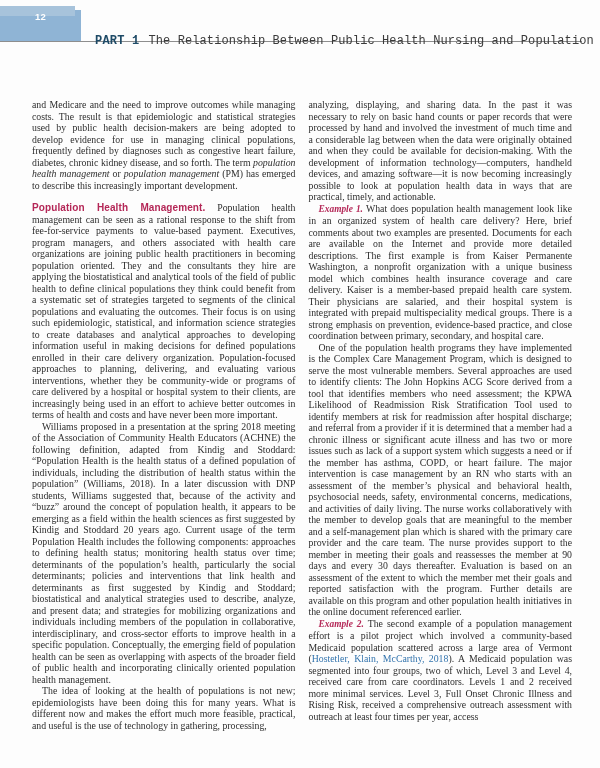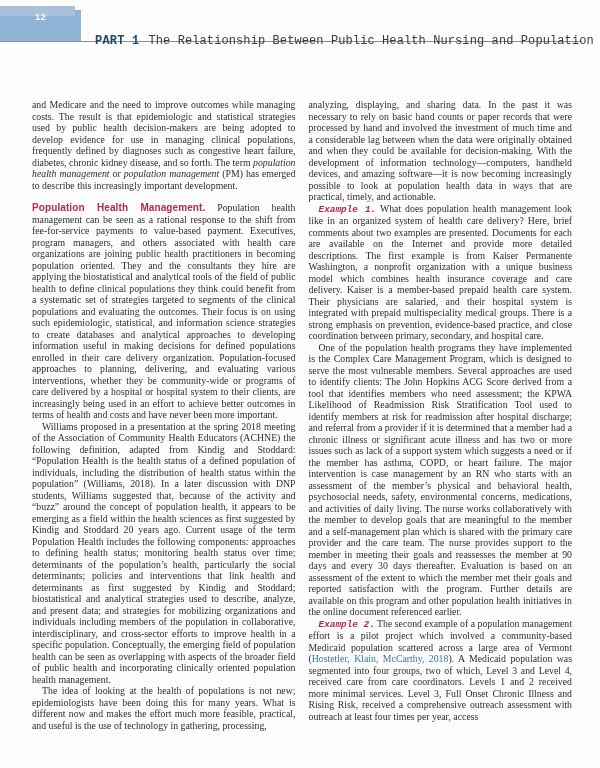--- a/index.html
+++ b/index.html
@@ -46,21 +46,21 @@
     text-align:justify;
   }
   .para{margin:0;}
   .para.indent{text-indent:10px;}
   .para.space-before{margin-top:11px;}
   .run-heading{
     font-family:"Liberation Sans",sans-serif;font-weight:bold;
     color:var(--heading-color);font-size:10px;letter-spacing:.1px;
   }
   .run-example{
-    font-family:Liberation Mono, monospace;font-weight:bold;font-style:italic;
+    font-family:Liberation Serif, serif;font-weight:bold;font-style:italic;
     color:var(--heading-color);font-size:9.4px;
   }
   .run-italic{font-style:italic;}
   .run-link{color:var(--link-color);cursor:pointer;}
 </style>
 </head>
 <body style="--tab-blue: #8fb4d5; --tab-blue-light: #a7c3db; --part-color: #1e4a66; --heading-color: #b42757; --link-color: #3273ad;">
 
 <header>
   <div class="page-tab">

